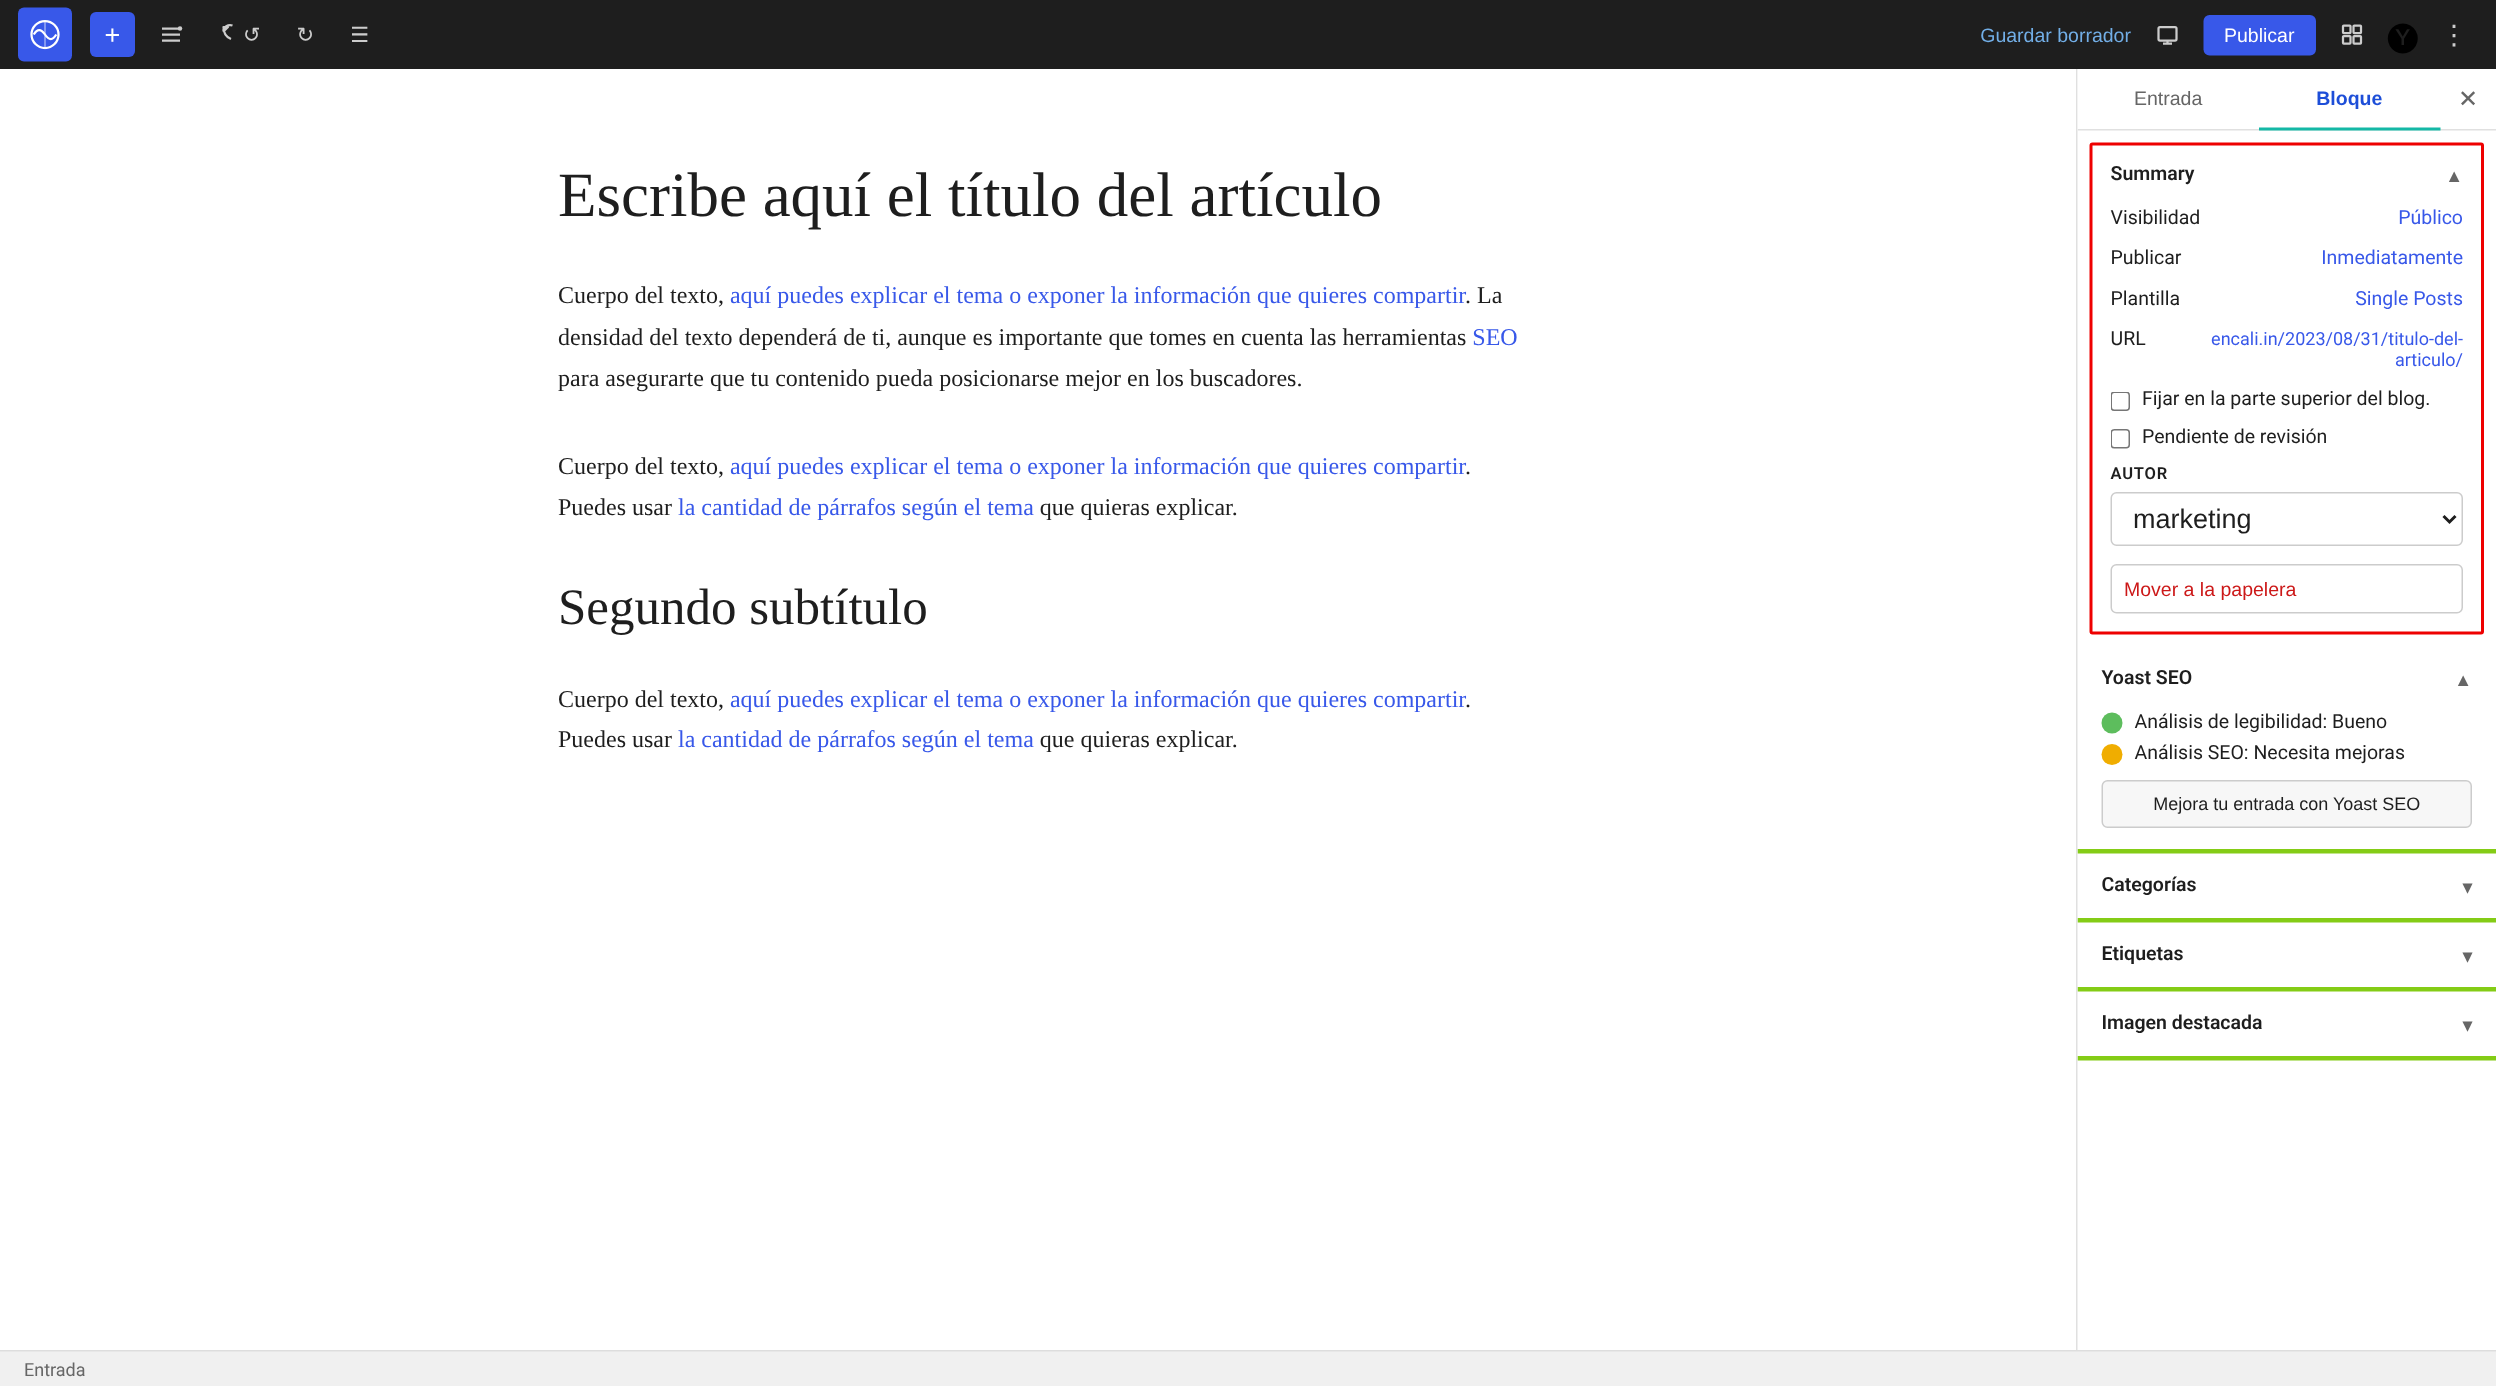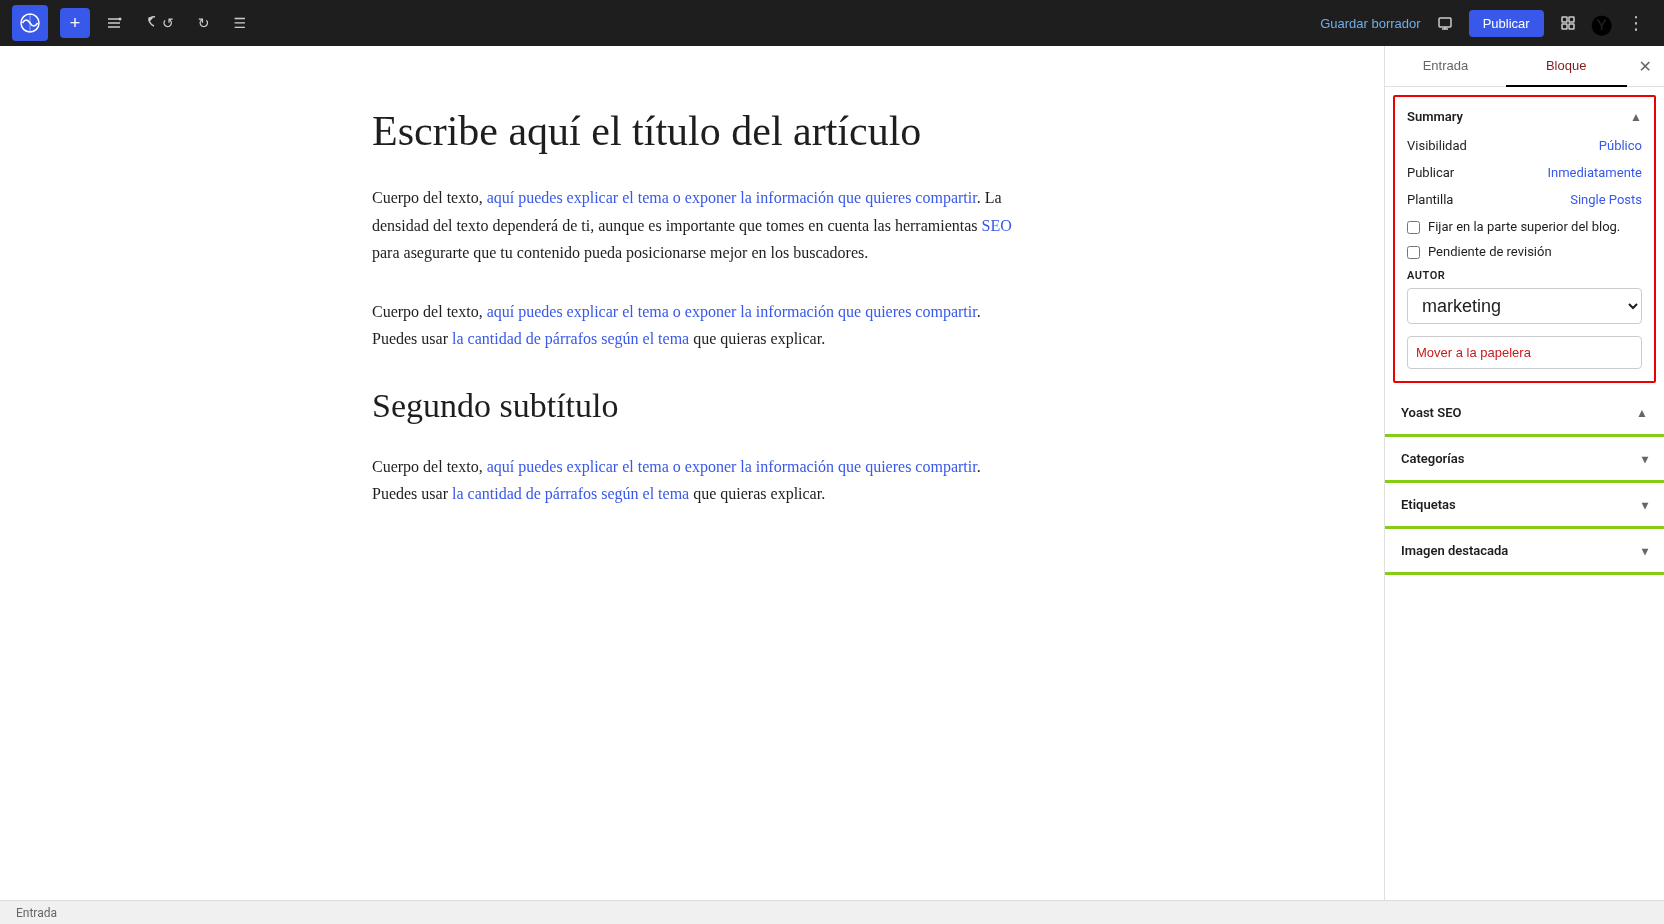--- a/index.html
+++ b/index.html
@@ -47,21 +47,21 @@
 
     
     .sidebar {
       width: 280px; flex-shrink: 0; background: #fff; border-left: 1px solid #e0e0e0; display: flex; flex-direction: column; overflow-y: auto;
     }
 
     .sidebar-tabs { display: flex; border-bottom: 1px solid #e0e0e0; background: #fff; flex-shrink: 0; position: relative; }
     .sidebar-tab {
       flex: 1; padding: 12px 8px; text-align: center; font-size: 13px; cursor: pointer; color: #666; background: none; border: none; border-bottom: 2px solid transparent; margin-bottom: -1px;
     }
-    .sidebar-tab.active { color: #7f1d1d; border-bottom: 2px solid #000000; font-weight: 400; }
+    .sidebar-tab.active { color: #1d4ed8; border-bottom: 2px solid #14b8a6; font-weight: 700; }
     .close-btn { background: none; border: none; cursor: pointer; color: #666; padding: 8px 12px; font-size: 16px; }
 
     
     .summary-panel {
       border: 2px solid #e00; margin: 8px; border-radius: 2px; padding: 12px;
     }
     .summary-header { display: flex; align-items: center; justify-content: space-between; margin-bottom: 14px; }
     .summary-title { font-size: 13px; font-weight: 600; color: #1e1e1e; }
     .chevron-up { color: #666; font-size: 12px; cursor: pointer; background: none; border: none; }
 
@@ -199,20 +199,24 @@
       <div class="summary-row">
         <span class="summary-label">Publicar</span>
         <span class="summary-value">Inmediatamente</span>
       </div>
 
       <div class="summary-row">
         <span class="summary-label">Plantilla</span>
         <span class="summary-value">Single Posts</span>
       </div>
 
+      <div class="summary-row">
+        <span class="summary-label">URL</span>
+        <span class="summary-value url">encali.in/2023/08/31/titulo-del-articulo/</span>
+      </div>
 
       <div class="checkbox-row">
         <input type="checkbox" style="">
         <label>Fijar en la parte superior del blog.</label>
       </div>
 
       <div class="checkbox-row">
         <input type="checkbox" style="">
         <label>Pendiente de revisión</label>
       </div>
@@ -223,20 +227,31 @@
       </select>
 
       <button class="trash-btn">Mover a la papelera</button>
     </div>
 
     <div class="sidebar-section">
       <div class="sidebar-section-header">
         <span>Yoast SEO</span>
         <span class="chevron">▲</span>
       </div>
+      <div class="yoast-content">
+        <div class="yoast-row">
+          <div class="dot-green"></div>
+          <span>Análisis de legibilidad: Bueno</span>
+        </div>
+        <div class="yoast-row">
+          <div class="dot-orange"></div>
+          <span>Análisis SEO: Necesita mejoras</span>
+        </div>
+        <button class="yoast-btn">Mejora tu entrada con Yoast SEO</button>
+      </div>
     </div>
 
     <div class="sidebar-section">
       <div class="sidebar-section-header">
         <span>Categorías</span>
         <span class="chevron">▾</span>
       </div>
     </div>
 
     <div class="sidebar-section">

